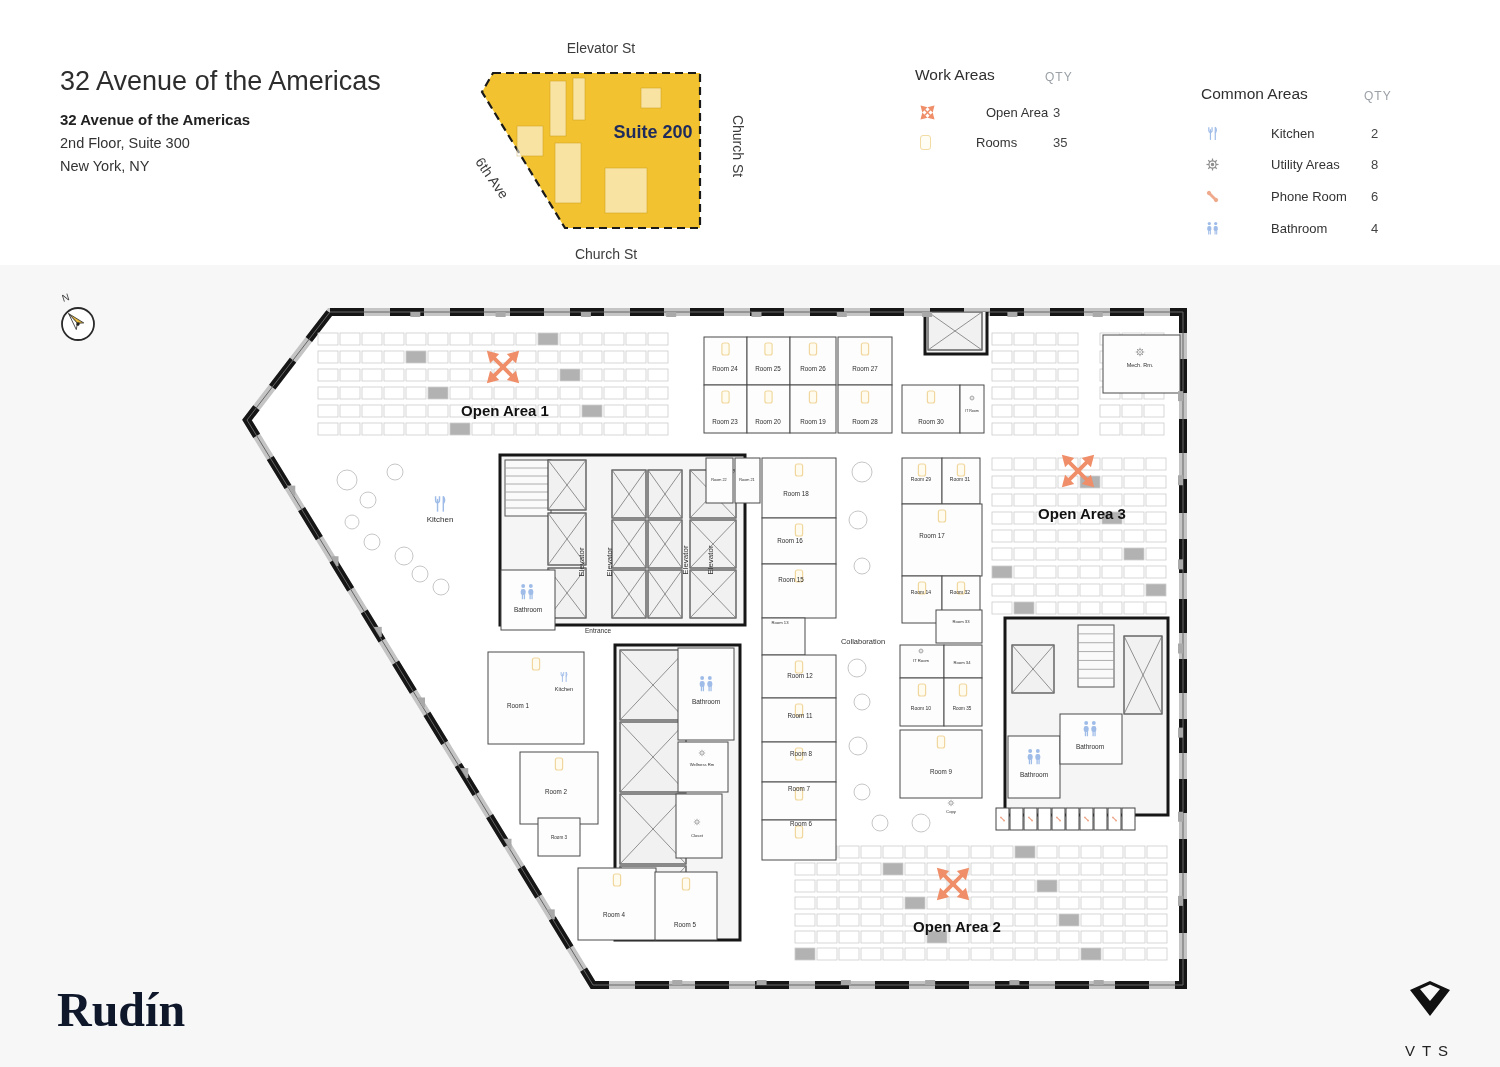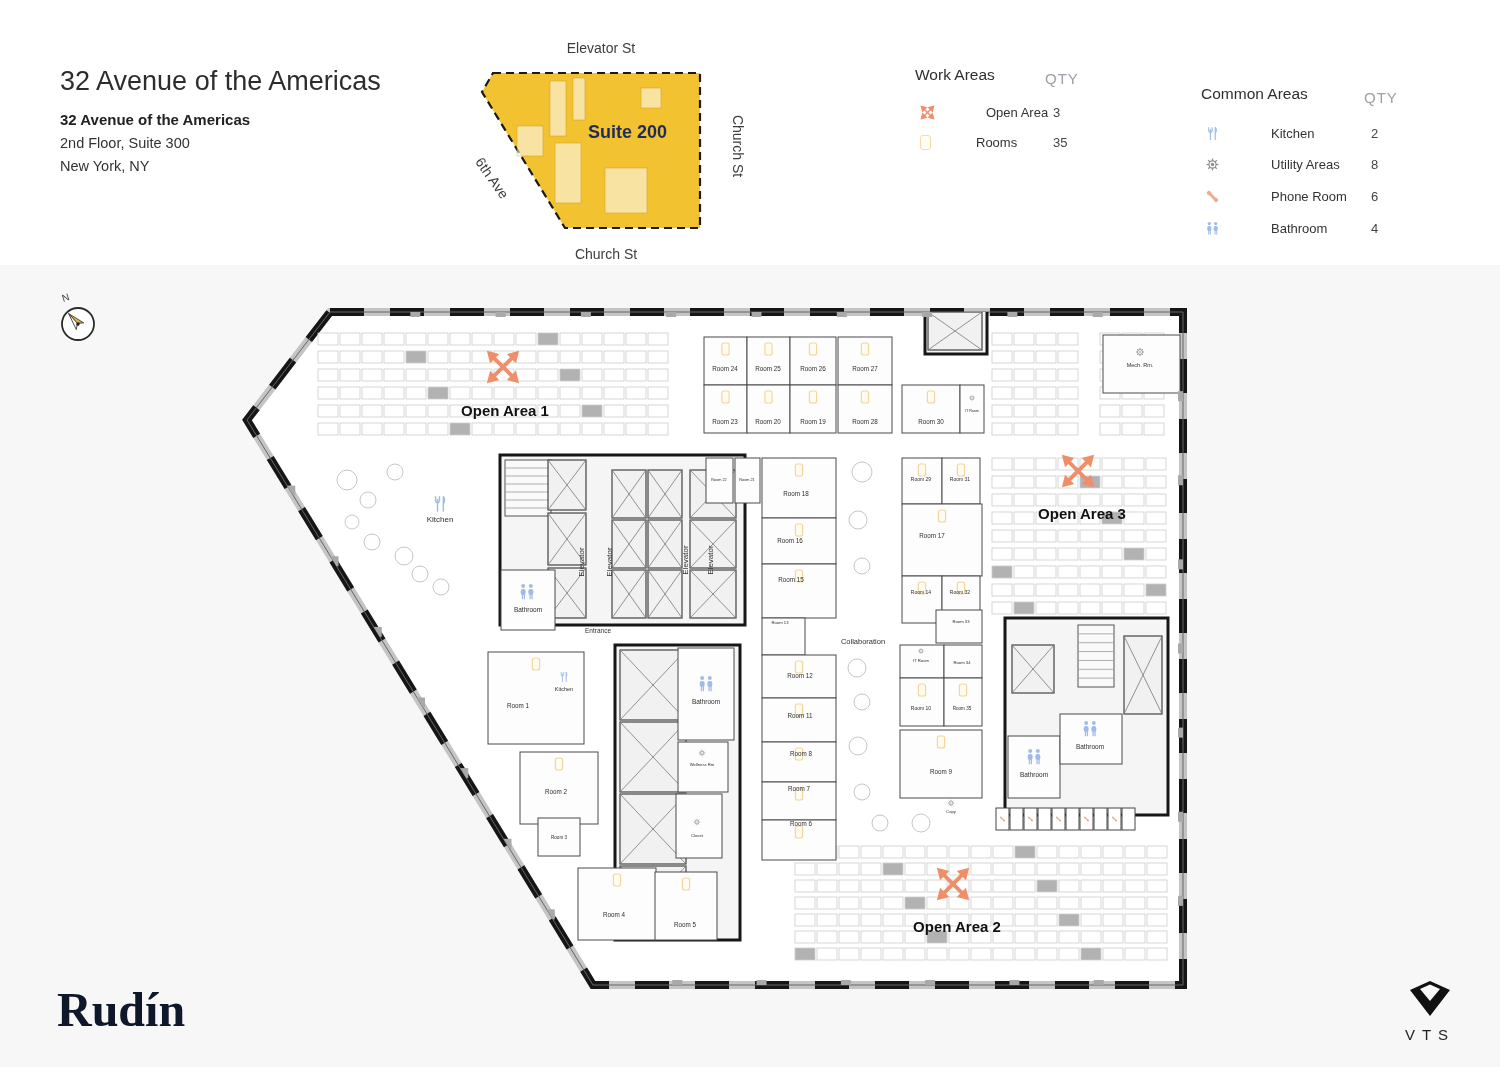--- a/index.html
+++ b/index.html
@@ -9,31 +9,31 @@
   .band{position:absolute;left:0;right:0;top:265px;bottom:0;background:#f7f7f7;}
   
   .title{font-size:27px;color:#2d2d2d;}
   .sub-bold{font-size:15px;font-weight:bold;color:#222;margin-top:14px;}
   .sub{font-size:14.5px;color:#333;margin-top:7px;}
   
   .street{position:absolute;font-size:14px;color:#3c3c3c;white-space:nowrap;}
   .suite-label{position:absolute;font-size:18px;font-weight:bold;color:#1E2B5C;}
   
   .leg-title{font-size:15.5px;color:#2f2f2f;}
-  .leg-qty-h{font-size:15px;color:#9aa0a6;letter-spacing:1px;}
+  .leg-qty-h{font-size:12px;color:#9aa0a6;letter-spacing:1px;}
   .leg-row{position:absolute;height:20px;display:flex;align-items:center;gap:40px;}
   .leg-label{font-size:13px;color:#333;margin-left:10px;}
   .leg-val{position:absolute;font-size:13px;color:#444;}
   .rooms-swatch{display:inline-block;width:9px;height:13px;border:1.5px solid #F3DCA4;
                 border-radius:3px;background:#FFFDF4;}
   
   svg text{font-family:"Liberation Sans",sans-serif;}
   
   .rudin{font-family:"Liberation Serif",serif;font-weight:bold;font-size:48px;color:#0f172a;}
-  .vts-word{font-size:15px;letter-spacing:7px;color:#222;margin-top:4px;text-align:center;}
+  .vts-word{font-size:15px;letter-spacing:7px;color:#222;margin-top:20px;text-align:center;}
   .north{font-size:10px;color:#444;transform:rotate(-18deg);}
 </style>
 </head>
 <body>
 
 <div class="band"></div>
 
 <div class="abs" style="left:60px;top:66px;width:400px;">
   <div class="title">32 Avenue of the Americas</div>
   <div class="sub-bold">32 Avenue of the Americas</div>
@@ -50,21 +50,21 @@
       <rect x="150" y="150" width="42" height="45" fill="#ffffff" stroke="#b98f1e" stroke-width="0.6"></rect>
       <rect x="100" y="125" width="26" height="60" fill="#ffffff" stroke="#b98f1e" stroke-width="0.6"></rect>
       <rect x="186" y="70" width="20" height="20" fill="#ffffff" stroke="#b98f1e" stroke-width="0.6"></rect>
       <rect x="62" y="108" width="26" height="30" fill="#ffffff" stroke="#b98f1e" stroke-width="0.6"></rect>
     </g>
   </svg>
   <div class="street" style="left:0;right:20px;top:22px;text-align:center;">Elevator St</div>
   <div class="street" style="left:0;right:10px;top:228px;text-align:center;">Church St</div>
   <div class="street" style="left:252px;top:120px;transform:rotate(90deg);">Church St</div>
   <div class="street" style="left:14px;top:152px;transform:rotate(55deg);">6th Ave</div>
-  <div class="suite-label" style="left:133px;top:104px;width:130px;">Suite 200</div>
+  <div class="suite-label" style="left:133px;top:104px;width:130px;text-align:center;">Suite 200</div>
 </div>
 
 <div class="abs" style="left:915px;top:66px;width:200px;height:100px;">
   <span class="leg-title abs" style="left:0;top:0;">Work Areas</span>
   <span class="leg-qty-h abs" style="left:130px;top:4px;">QTY</span>
   <div class="leg-row" style="left:4px;top:36px;">
     <svg width="17" height="17" viewBox="0 0 24 24">
       <g stroke="#EF8E68" stroke-width="2" fill="#EF8E68">
         <line x1="6.5" y1="6.5" x2="17.5" y2="17.5"></line>
           <line x1="17.5" y1="6.5" x2="6.5" y2="17.5"></line>

